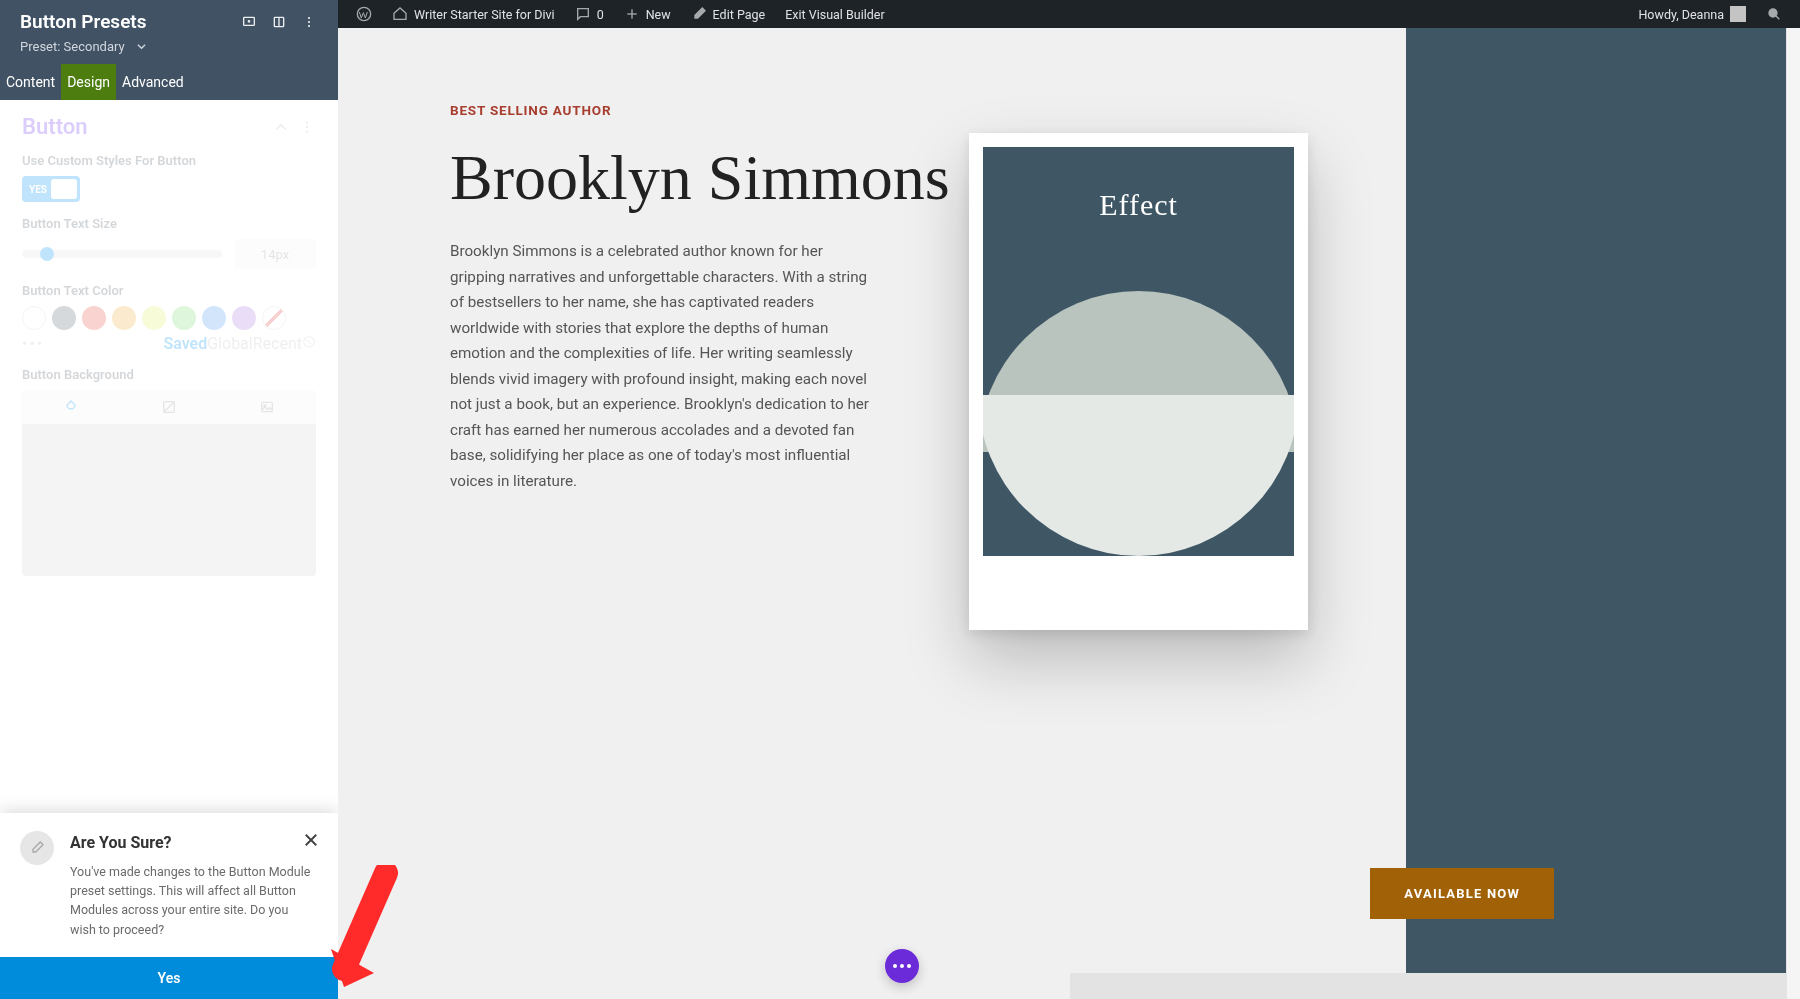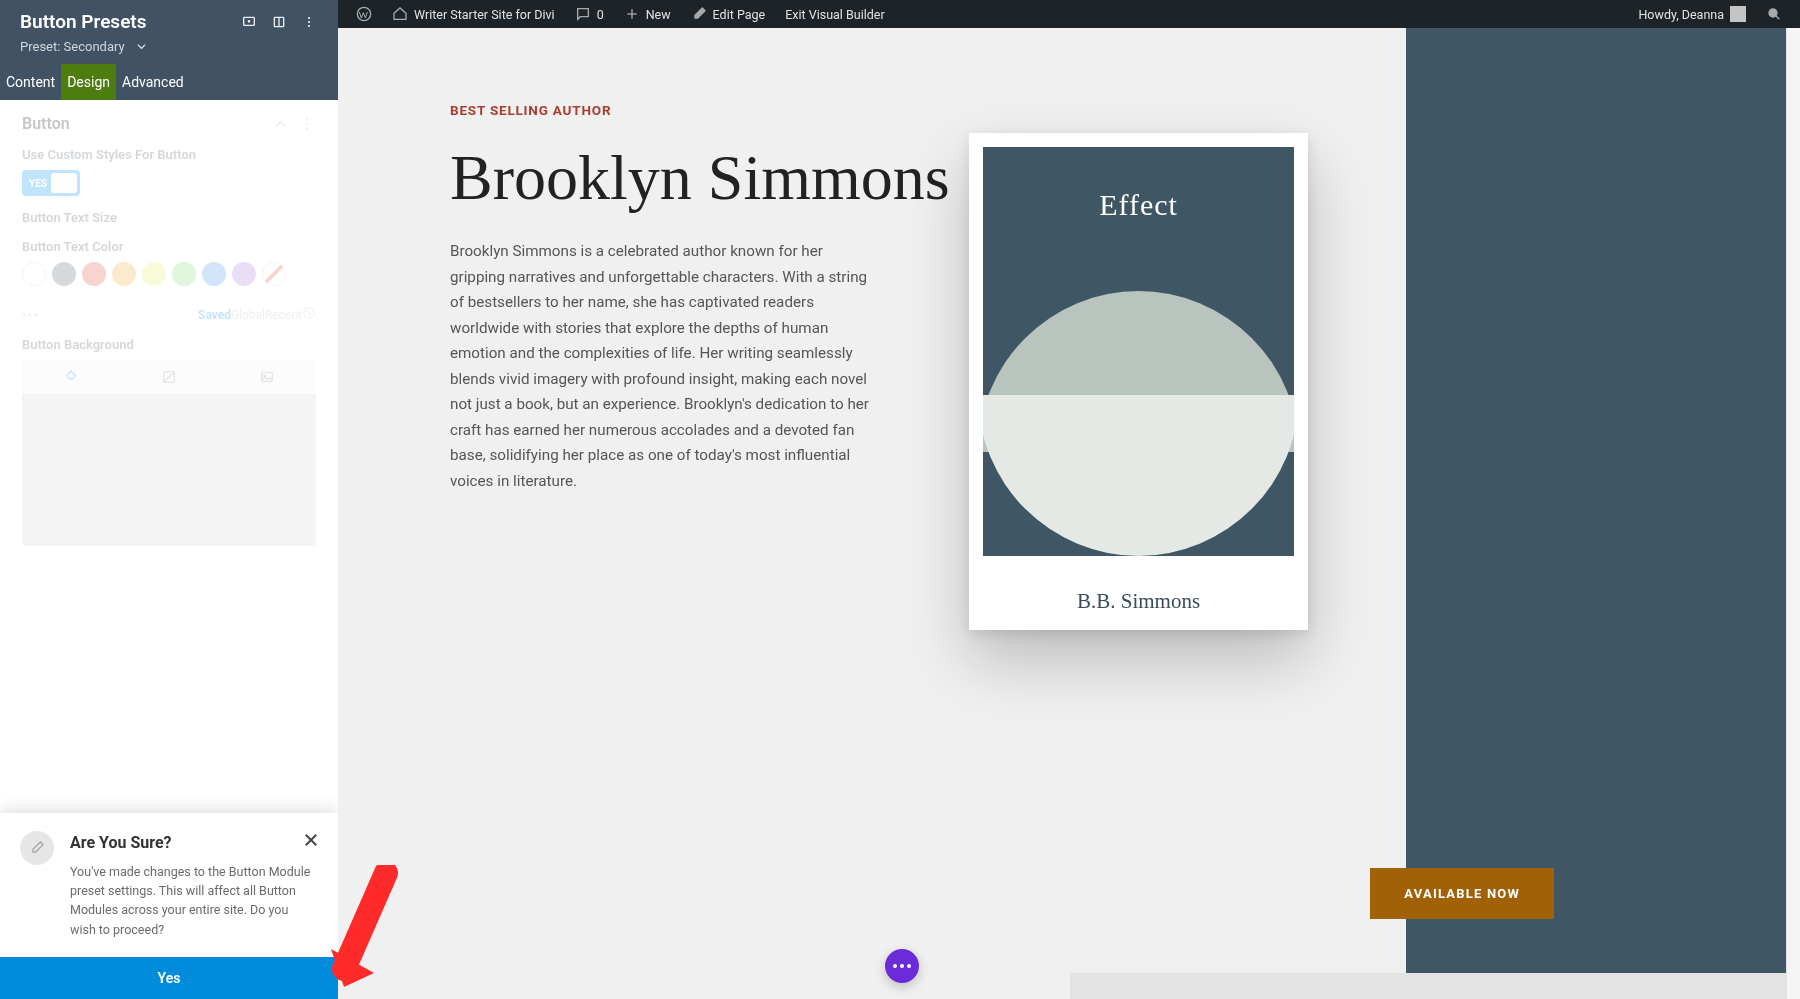--- a/index.html
+++ b/index.html
@@ -23,34 +23,34 @@
   .sidebar-title{font-size:19px; font-weight:600; flex:1;}
   .sidebar-title-row .hicon{width:22px;height:22px;display:flex;align-items:center;justify-content:center; opacity:.9; margin-left:8px; cursor:pointer;}
   .preset-line{font-size:13px; color:#d0d6dc; margin-top:6px; display:flex; align-items:center; gap:12px;}
   .tabs{display:flex; background:var(--panel-dark);}
   .tab{flex:none; padding:10px 6px; color:#fff; font-size:14px; cursor:pointer; background:var(--panel-dark);}
   .tab.active{background:#4d7c0f;}
   .tab + .tab{margin-left:0;}
   .panel-body{flex:1; overflow:hidden; position:relative; padding:0;}
   .panel-inner{padding:14px 22px 20px 22px;}
   .section-head{display:flex; align-items:center; margin-bottom:12px;}
-  .section-head .stitle{color:#404040; font-size:16px; font-weight:600; flex:1;}
+  .section-head .stitle{color:#8b5cf6; font-size:22px; font-weight:600; flex:1;}
   .section-head .sicon{width:18px;height:18px; color:#b8bcc0; margin-left:8px;}
   .form-label{color:#6f7882; font-size:13px; font-weight:600; margin:14px 0 8px 0;}
   .toggle{width:58px;height:26px;border-radius:4px;background:#2ea3f2;position:relative;display:flex;align-items:center;}
   .toggle .knob{width:26px;height:20px;background:#fff;border-radius:3px;position:absolute;right:3px;}
   .toggle .lbl{color:#fff;font-size:10px;font-weight:700;margin-left:7px;}
   .slider-row{display:flex; gap:12px; align-items:center; margin-top:4px;}
   .slider{flex:1;height:8px;background:#e5e5e5;border-radius:4px;position:relative;}
   .slider .thumb{width:14px;height:14px;border-radius:50%;background:#2ea3f2;position:absolute;top:-3px;left:18px;}
   .slider-val{width:82px;height:30px;background:#f3f3f3;border-radius:4px;display:flex;align-items:center;justify-content:center;color:#a5a9ad;font-size:13px;}
   .swatches{display:flex;gap:6px;flex-wrap:wrap;margin-top:6px;}
   .swatch{width:24px;height:24px;border-radius:50%;}
   .swatch.outline{border:1px solid #d6d6d6;}
-  .saved-row{display:flex;gap:0;margin-top:20px;font-size:12px;align-items:center;}
+  .saved-row{display:flex;gap:0;margin-top:4px;font-size:16px;align-items:center;}
   .saved-row span{color:#c4c8cc;}
   .saved-row .active{color:#2ea3f2;font-weight:600;}
   .bg-tabs{display:flex;margin-top:6px;background:#f3f3f3;border-radius:4px 4px 0 0;}
   .bg-tab{flex:1;height:34px;display:flex;align-items:center;justify-content:center;color:#a5a9ad;}
   .bg-tab.on{color:#2ea3f2;}
   .bg-tab svg{width:16px;height:16px;}
   .bg-preview{height:152px;background:#d9d9d9;border-radius:0 0 4px 4px;}
 
   
   .sidebar-overlay{position:absolute;inset:0;background:rgba(255,255,255,.7);pointer-events:none;}
@@ -156,20 +156,26 @@
           </svg>
       </div>
 
       <div class="form-label">Use Custom Styles For Button</div>
       <div class="toggle">
         <span class="lbl">YES</span>
         <div class="knob"></div>
       </div>
 
       <div class="form-label">Button Text Size</div>
+      <div class="slider-row">
+        <div class="slider">
+            <div class="thumb"></div>
+          </div>
+        <div class="slider-val">14px</div>
+      </div>
 
       <div class="form-label">Button Text Color</div>
       <div class="swatches">
         <div class="swatch outline" style="background:#ffffff"></div>
         <div class="swatch" style="background:#748186"></div>
         <div class="swatch" style="background:#ec6d5e"></div>
         <div class="swatch" style="background:#f4b860"></div>
         <div class="swatch" style="background:#e6f27b"></div>
         <div class="swatch" style="background:#8fe08b"></div>
         <div class="swatch" style="background:#6aa8ef"></div>
@@ -307,21 +313,20 @@
       <div class="book-cover">
         <div class="book-title">
           <div>Effect</div>
         </div>
         <div class="petal tl"></div>
         <div class="petal tr"></div>
         <div class="petal bl"></div>
         <div class="petal br"></div>
       </div>
       <div class="book-band"></div>
-      <div class="book-author">B.B. Simmons</div>
     </div>
 
     <div class="cta">AVAILABLE NOW</div>
 
     <div class="fab">
       <span>
           <i></i>
           <i></i>
           <i></i>
         </span>

